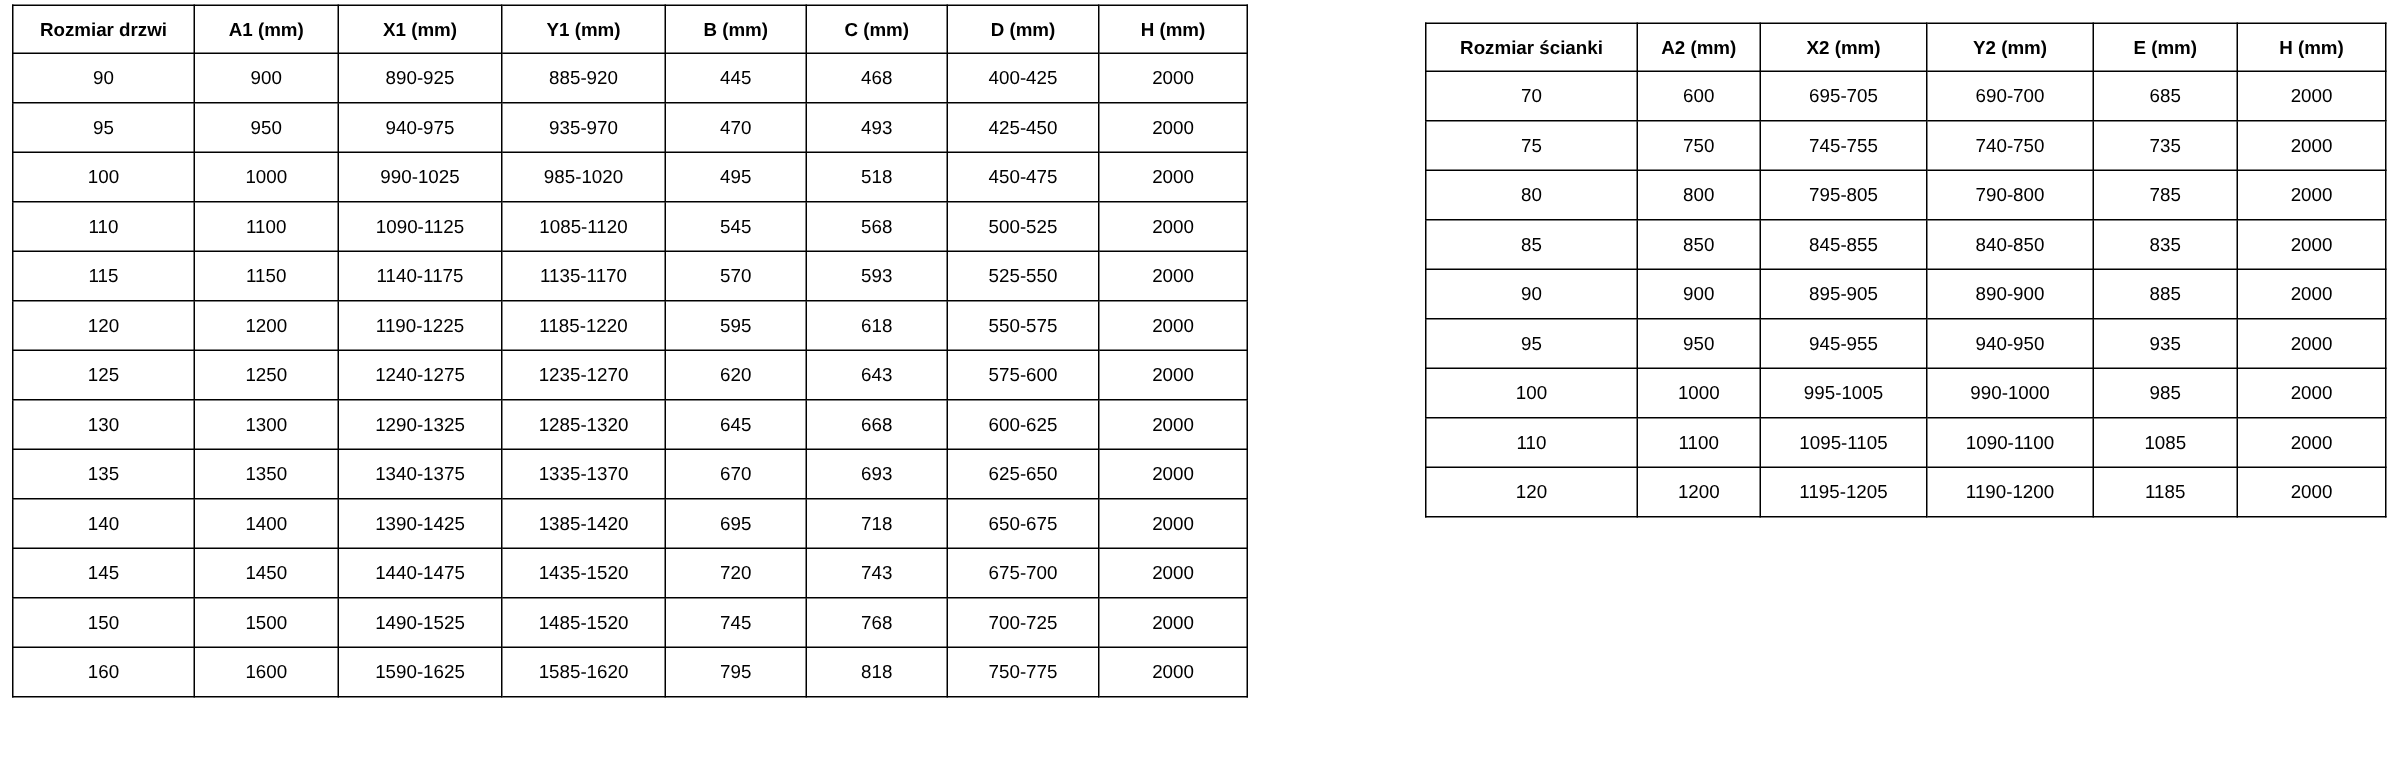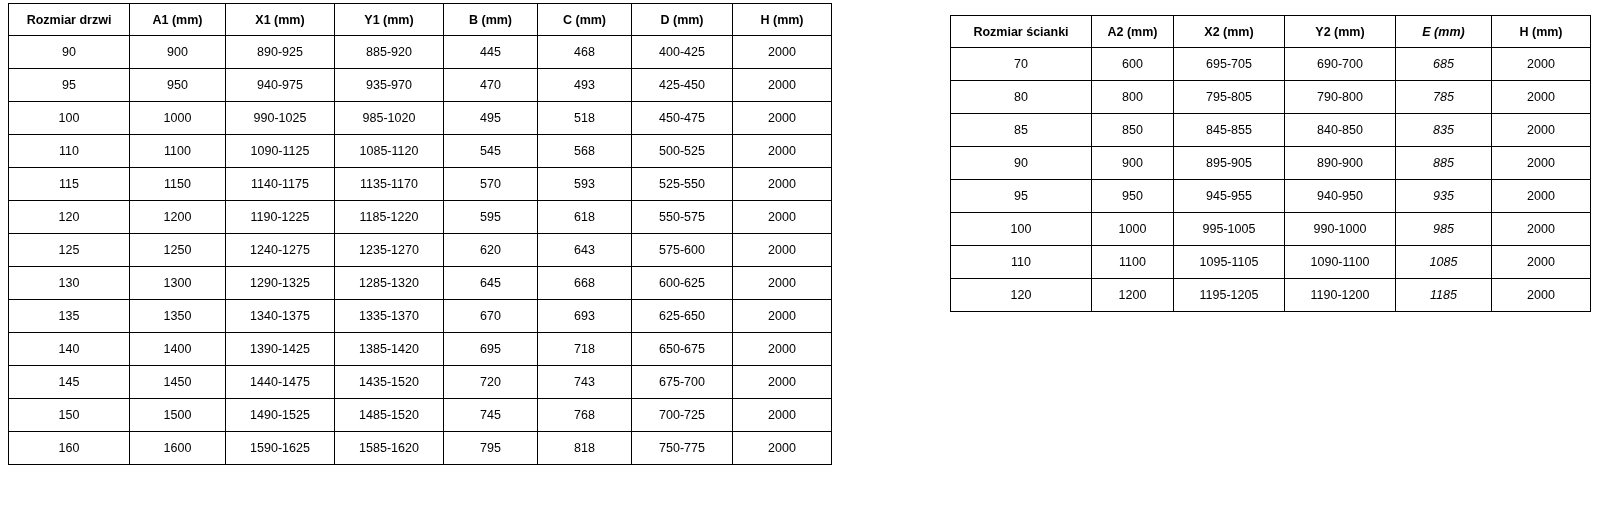--- a/index.html
+++ b/index.html
@@ -55,21 +55,21 @@
   #doors-table .c3 { width: 108px; }
   #doors-table .c4 { width: 93px; }
   #doors-table .c5 { width: 93px; }
   #doors-table .c6 { width: 100px; }
   #doors-table .c7 { width: 98px; }
   
   #walls-table .c0 { width: 140px; }
   #walls-table .c1 { width: 81px; }
   #walls-table .c2 { width: 110px; text-align: center; }
   #walls-table .c3 { width: 110px; }
-  #walls-table .c4 { width: 95px; font-style: italic; }
+  #walls-table .c4 { width: 95px; }
   #walls-table .c5 { width: 98px; }
 </style>
 </head>
 <body>
 
 <div class="page">
 
   <div class="table-wrap" id="doors-table-wrap">
     <table id="doors-table">
       <thead>
@@ -234,20 +234,28 @@
       <tbody>
           <tr>
             <td class="c0">70</td>
             <td class="c1">600</td>
             <td class="c2">695-705</td>
             <td class="c3">690-700</td>
             <td class="c4">685</td>
             <td class="c5">2000</td>
           </tr>
           <tr>
+            <td class="c0">75</td>
+            <td class="c1">750</td>
+            <td class="c2">745-755</td>
+            <td class="c3">740-750</td>
+            <td class="c4">735</td>
+            <td class="c5">2000</td>
+          </tr>
+          <tr>
             <td class="c0">80</td>
             <td class="c1">800</td>
             <td class="c2">795-805</td>
             <td class="c3">790-800</td>
             <td class="c4">785</td>
             <td class="c5">2000</td>
           </tr>
           <tr>
             <td class="c0">85</td>
             <td class="c1">850</td>

